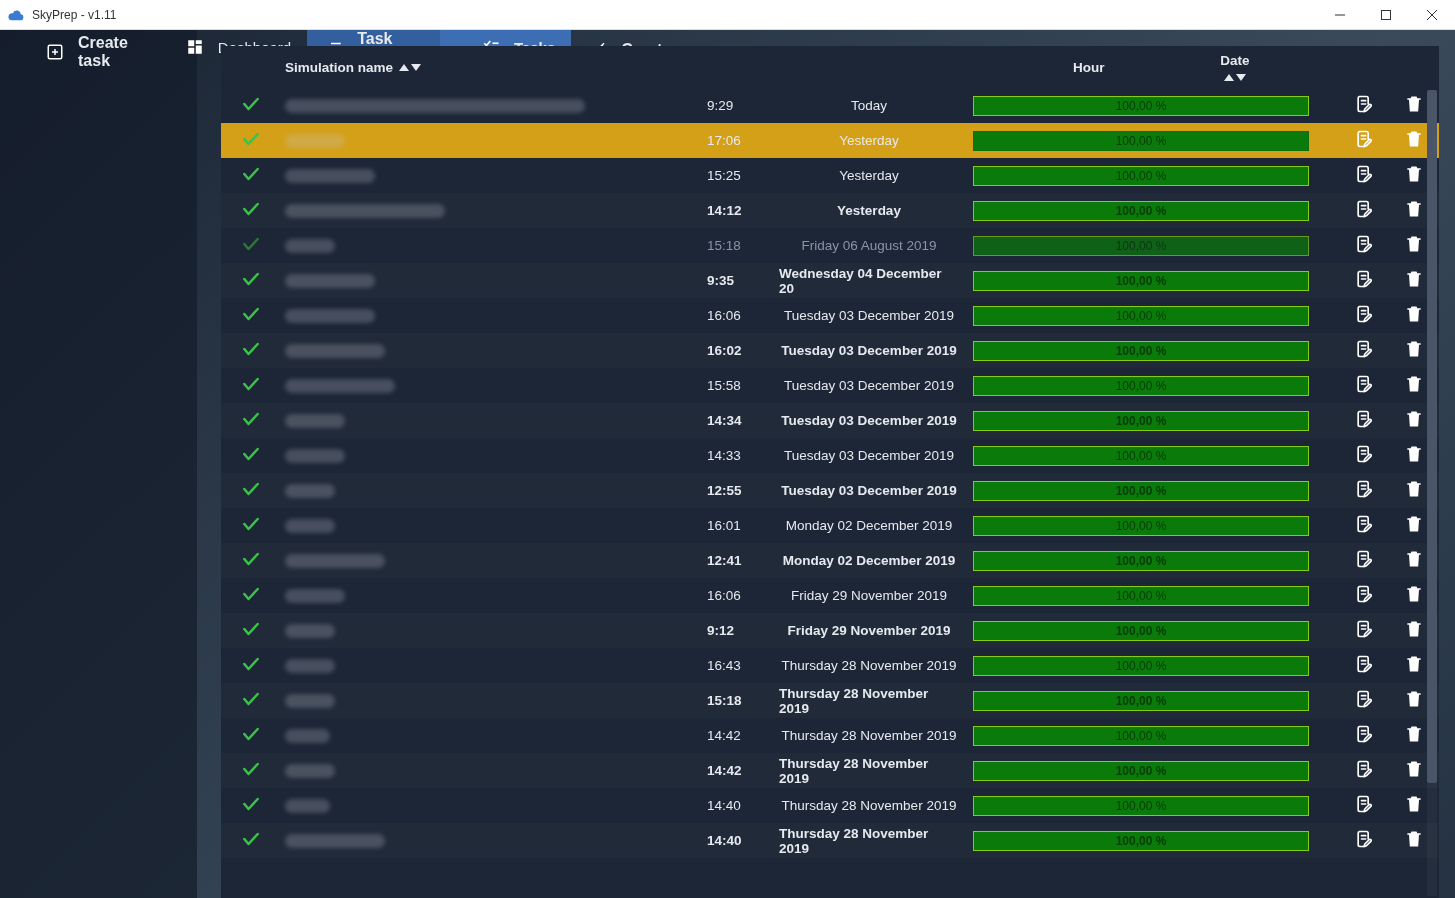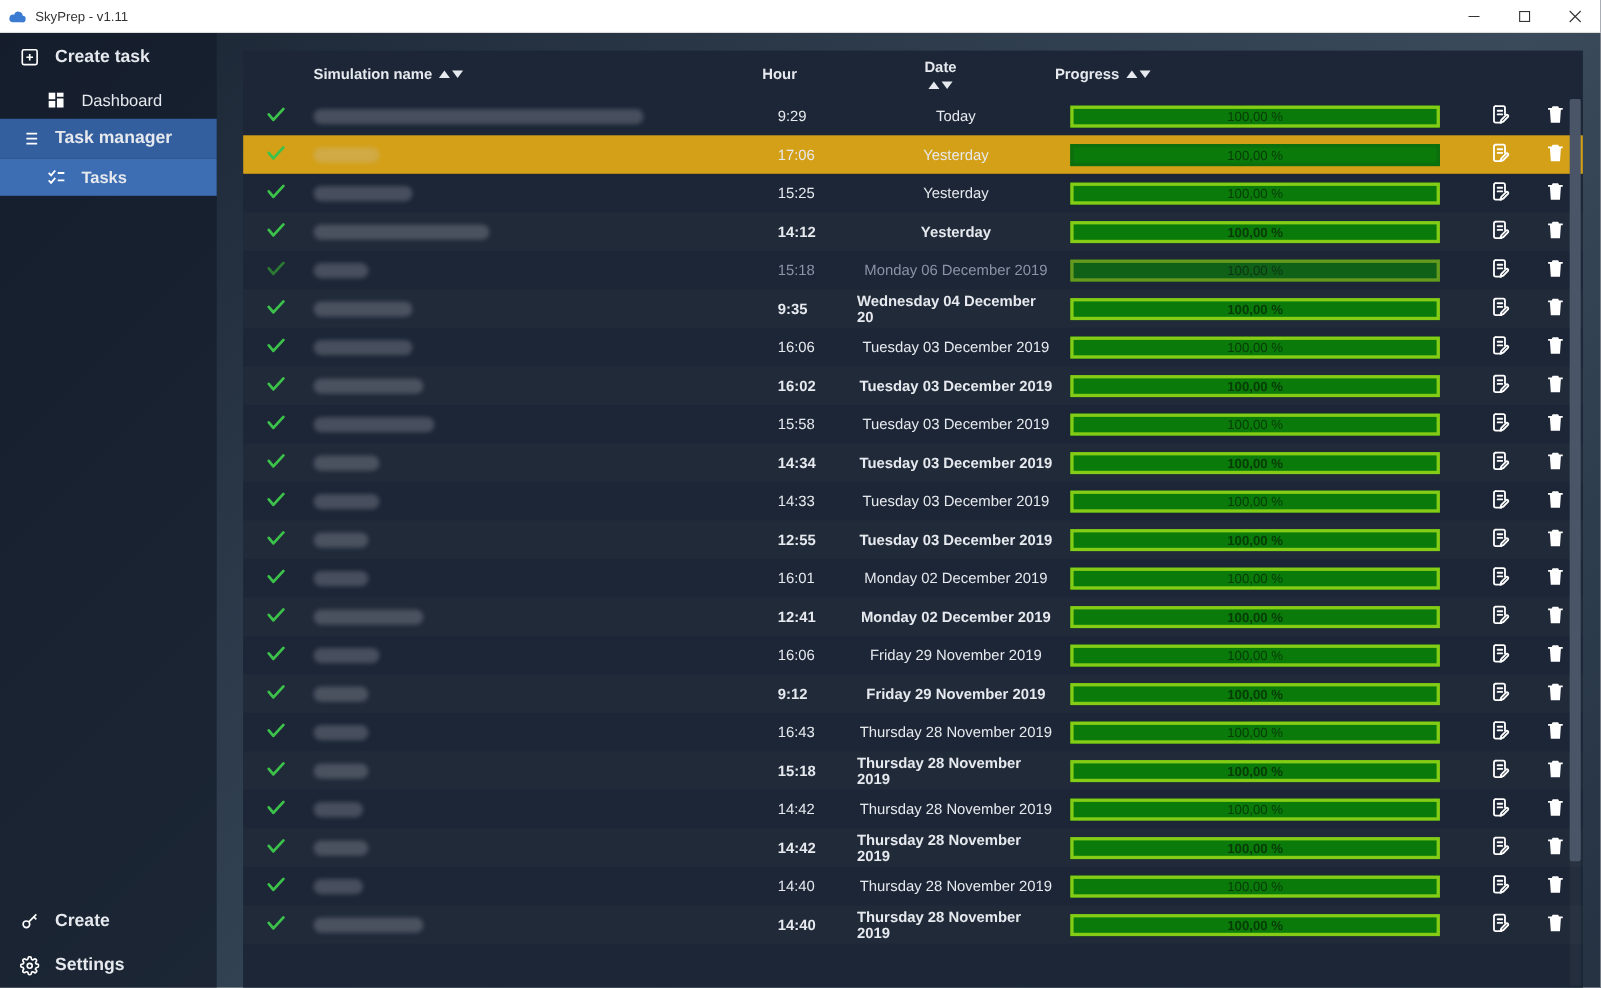--- a/index.html
+++ b/index.html
@@ -10,21 +10,21 @@
 .titlebar { height: 30px; background: #fff; display: flex; align-items: center; padding-left: 8px; border-bottom: 1px solid #ddd; font-size: 12px; color: #333; }
 .titlebar .cloud { width: 16px; height: 12px; margin-right: 8px; }
 .titlebar .spacer { flex: 1; }
 .titlebar .winbtn { width: 46px; height: 30px; display: flex; align-items: center; justify-content: center; color: #333; }
 .titlebar .winbtn svg { width: 12px; height: 12px; }
 
 
 .app { flex: 1; display: flex; background: linear-gradient(135deg, #1a2332 0%, #2a3848 30%, #3a4a5a 60%, #243242 100%); min-height: 0; }
 
 
-.sidebar { width: 197px; background: rgba(20, 28, 42, 0.72); display: flex; flex-direction: column; color: #fff; }
+.sidebar { width: 197px; background: rgba(20, 28, 42, 0.72); display: flex; color: #fff; padding-left: 28px; }
 .side-item { display: flex; align-items: center; height: 36px; padding: 0 16px; font-size: 14.5px; color: #e6e9ee; cursor: pointer; }
 .side-item.top { height: 44px; font-weight: 600; font-size: 16px; }
 .side-item.parent { background: #345f9e; font-weight: 600; font-size: 16px; }
 .side-item.sub { padding-left: 40px; height: 34px; font-size: 15px; }
 .side-item.sub.active { background: #3d6db2; font-weight: 600; }
 .side-item .icon { width: 22px; height: 22px; margin-right: 12px; display: flex; align-items: center; justify-content: center; flex-shrink: 0; }
 .side-item .icon svg { width: 18px; height: 18px; }
 .sidespacer { flex: 1; }
 .side-bottom .side-item { height: 40px; font-size: 16px; font-weight: 600; }
 
@@ -46,21 +46,21 @@
 .tri.down { border-top: 7px solid #e6e9ee; }
 
 .tbody { flex: 1; overflow-y: auto; }
 .row { height: 35px; display: flex; align-items: center; color: #e6e9ee; font-size: 13.5px; }
 .row.alt { background: rgba(255,255,255,0.02); font-weight: bold; }
 .row.selected { background: #d4a017; }
 .row.dim { color: #8a94a6; }
 .row .col-status { display: flex; align-items: center; justify-content: center; }
 .row .col-name .blur { background: rgba(200,200,210,0.25); height: 14px; border-radius: 7px; filter: blur(2px); }
 .row .col-progress { padding-right: 30px; }
-.progress-bar { position: relative; height: 20px; width: 100%; background: #0a7a0a; border: 3px solid #84cc16; display: flex; align-items: center; justify-content: center; font-size: 12px; color: #073c07; }
+.progress-bar { position: relative; height: 20px; width: 100%; background: #0a7a0a; border: 1px solid #84cc16; display: flex; align-items: center; justify-content: center; font-size: 12px; color: #073c07; }
 .row.selected .progress-bar { border-color: #0c6e0c; }
 .row.dim .progress-bar { opacity: 0.7; }
 .row .col-edit, .row .col-delete { display: flex; align-items: center; justify-content: center; }
 .action-icon { width: 20px; height: 20px; color: #fff; cursor: pointer; }
 .row.selected .action-icon { color: #fff; }
 .check { width: 20px; height: 20px; color: #3cc24a; }
 .row.dim .check { color: #2a7a34; }
 
 
 .scrollbar { position: absolute; right: 2px; top: 44px; width: 10px; bottom: 2px; background: rgba(255,255,255,0.04); }
@@ -186,27 +186,20 @@
         <div class="col-hour">
           <span>Hour</span>
         </div>
         <div class="col-date">
           <span>Date</span>
           <span class="sort-icons">
               <span class="tri up"></span>
               <span class="tri down"></span>
             </span>
         </div>
-        <div class="col-progress">
-          <span>Progress</span>
-          <span class="sort-icons">
-              <span class="tri up"></span>
-              <span class="tri down"></span>
-            </span>
-        </div>
         <div class="col-edit"></div>
         <div class="col-delete"></div>
       </div>
 
       <div class="tbody" id="tbody">
           <div class="row">
             <div class="col-status">
               <span><svg class="check" viewBox="0 0 24 24" fill="none" stroke="currentColor" stroke-width="3" stroke-linecap="round" stroke-linejoin="round">
                   <polyline points="4 12 9 18 20 6"></polyline>
                 </svg></span>
@@ -324,21 +317,21 @@
           <div class="row dim">
             <div class="col-status">
               <span><svg class="check" viewBox="0 0 24 24" fill="none" stroke="currentColor" stroke-width="3" stroke-linecap="round" stroke-linejoin="round">
                   <polyline points="4 12 9 18 20 6"></polyline>
                 </svg></span>
             </div>
             <div class="col-name">
               <span class="blur" style="width:50px"></span>
             </div>
             <div class="col-hour">15:18</div>
-            <div class="col-date">Monday 06 December 2019</div>
+            <div class="col-date">Friday 06 August 2019</div>
             <div class="col-progress">
               <div class="progress-bar">100,00 %</div>
             </div>
             <div class="col-edit">
               <span><svg class="action-icon" viewBox="0 0 24 24" fill="none" stroke="currentColor" stroke-width="2" stroke-linecap="round" stroke-linejoin="round">
                   <path d="M7 3h8a2 2 0 0 1 2 2v7"></path>
                   <path d="M7 3a2 2 0 0 0-2 2v14a2 2 0 0 0 2 2h6"></path>
                   <line x1="9" y1="8" x2="14" y2="8"></line>
                   <line x1="9" y1="12" x2="14" y2="12"></line>
                   <path d="M20.5 14.5 15 20l-3 1 1-3 5.5-5.5a1.5 1.5 0 0 1 2 2z"></path>

